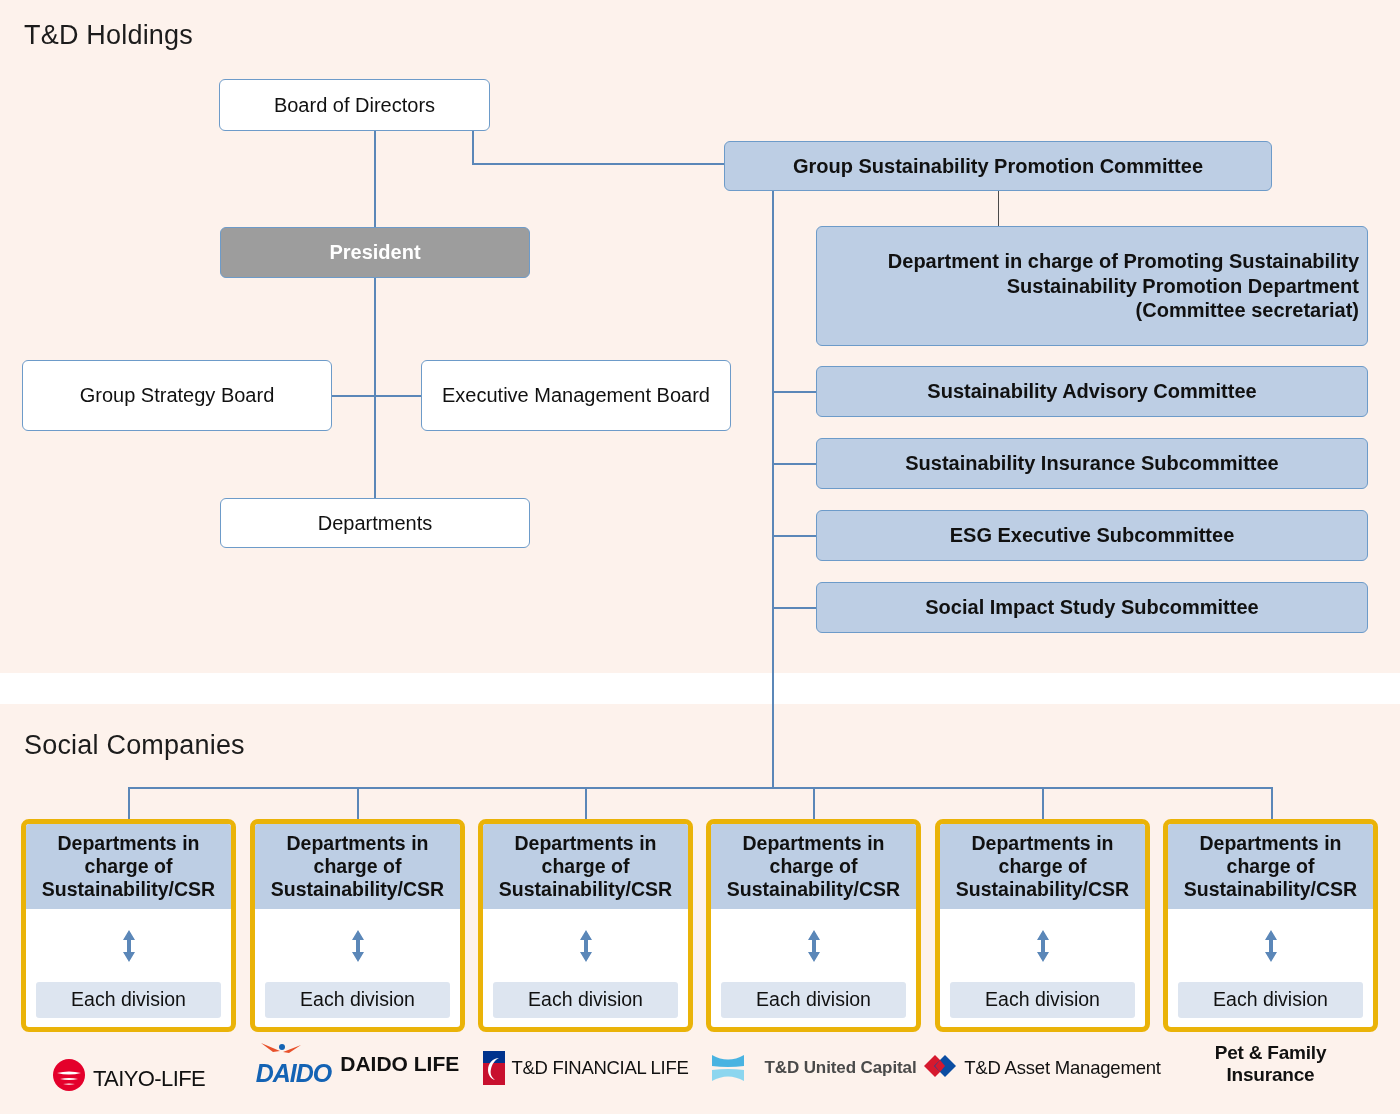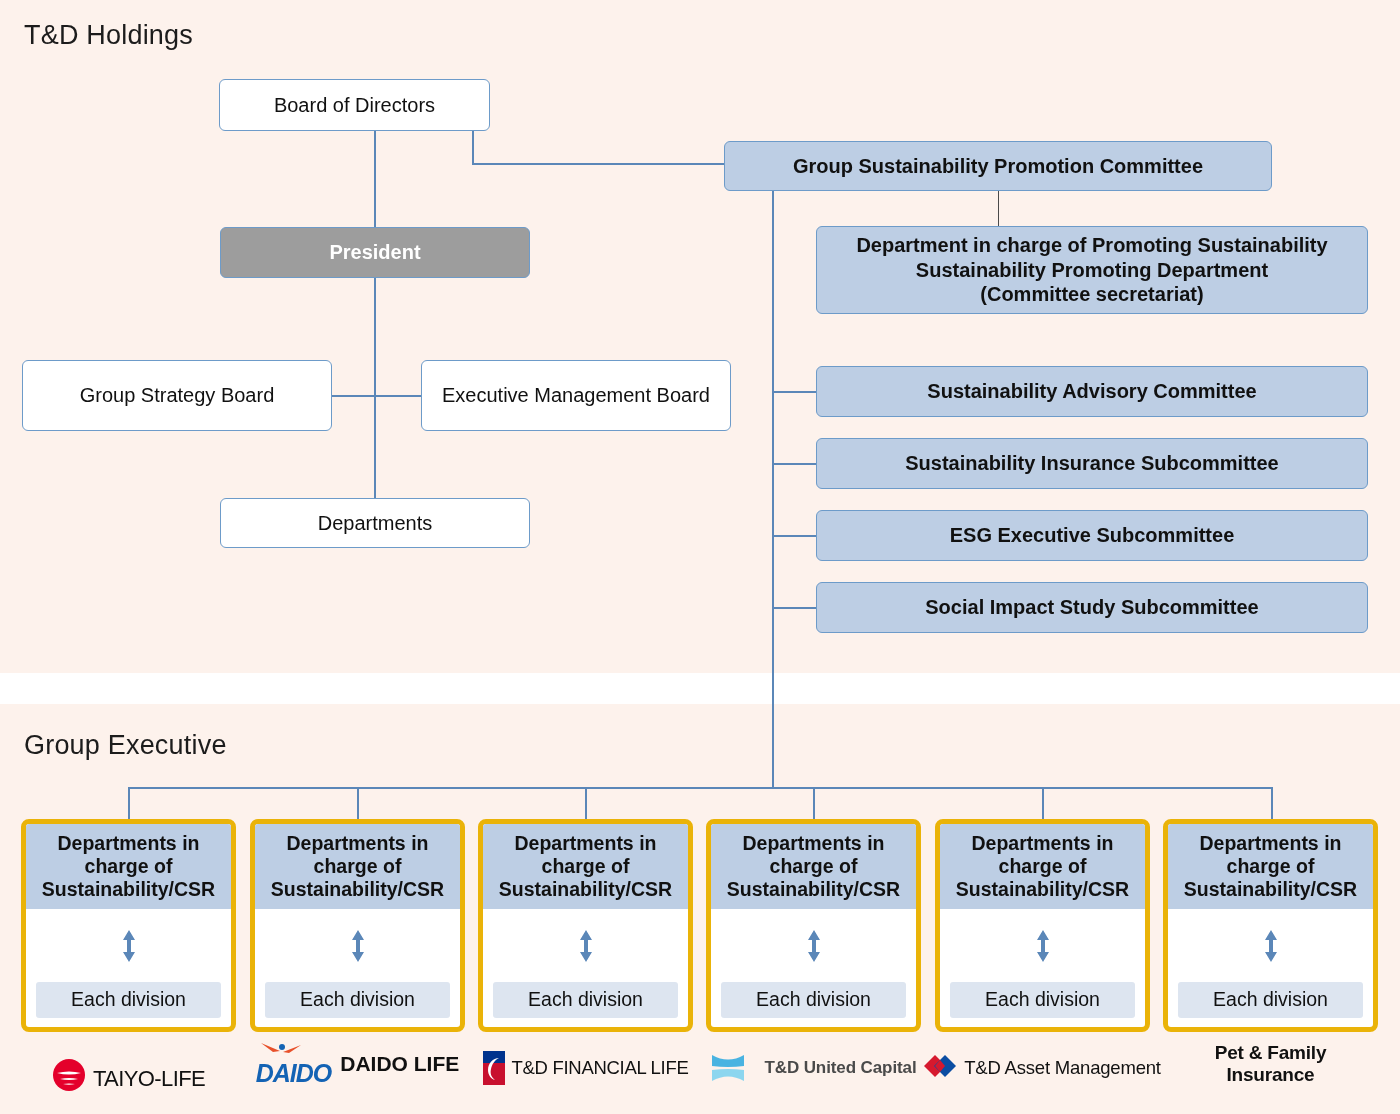--- a/index.html
+++ b/index.html
@@ -153,21 +153,21 @@
 </head>
 <body>
 
 <div id="root">
 
   <div class="band" id="band-top"></div>
   <div class="band" id="band-white"></div>
   <div class="band" id="band-bottom"></div>
 
   <div class="section-title" id="title-holdings">T&amp;D Holdings</div>
-  <div class="section-title" id="title-companies">Group Executive</div>
+  <div class="section-title" id="title-companies">Social Companies</div>
 
   <div class="line v" style="left:374px; top:130px; height:100px;"></div>
   <div class="line v" style="left:374px; top:278px; height:222px;"></div>
 
   <div class="line v" style="left:472px; top:130px; height:33px;"></div>
   <div class="line h" style="left:472px; top:163px; width:252px;"></div>
 
   <div class="line h" style="left:331px; top:395px; width:92px;"></div>
 
   <div class="line v" style="left:772px; top:190px; height:598px;"></div>
@@ -196,23 +196,23 @@
   </div>
 
   <div class="box white" style="left:220px; top:498px; width:310px; height:50px;">
     <span>Departments</span>
   </div>
 
   <div class="box blue" style="left:724px; top:141px; width:548px; height:50px;">
     <span>Group Sustainability Promotion Committee</span>
   </div>
 
-  <div class="box blue" style="left:816px; top:226px; width:552px; height:88px; flex-direction:column;">
+  <div class="box blue" style="left:816px; top:226px; width:552px; height:120px; flex-direction:column;align-items:flex-end;">
     <span>Department in charge of Promoting Sustainability</span>
-    <span>Sustainability Promoting Department</span>
+    <span>Sustainability Promotion Department</span>
     <span>(Committee secretariat)</span>
   </div>
 
   <div class="box blue" style="left:816px; top:366px; width:552px; height:51px;">
     <span>Sustainability Advisory Committee</span>
   </div>
 
   <div class="box blue" style="left:816px; top:438px; width:552px; height:51px;">
     <span>Sustainability Insurance Subcommittee</span>
   </div>

